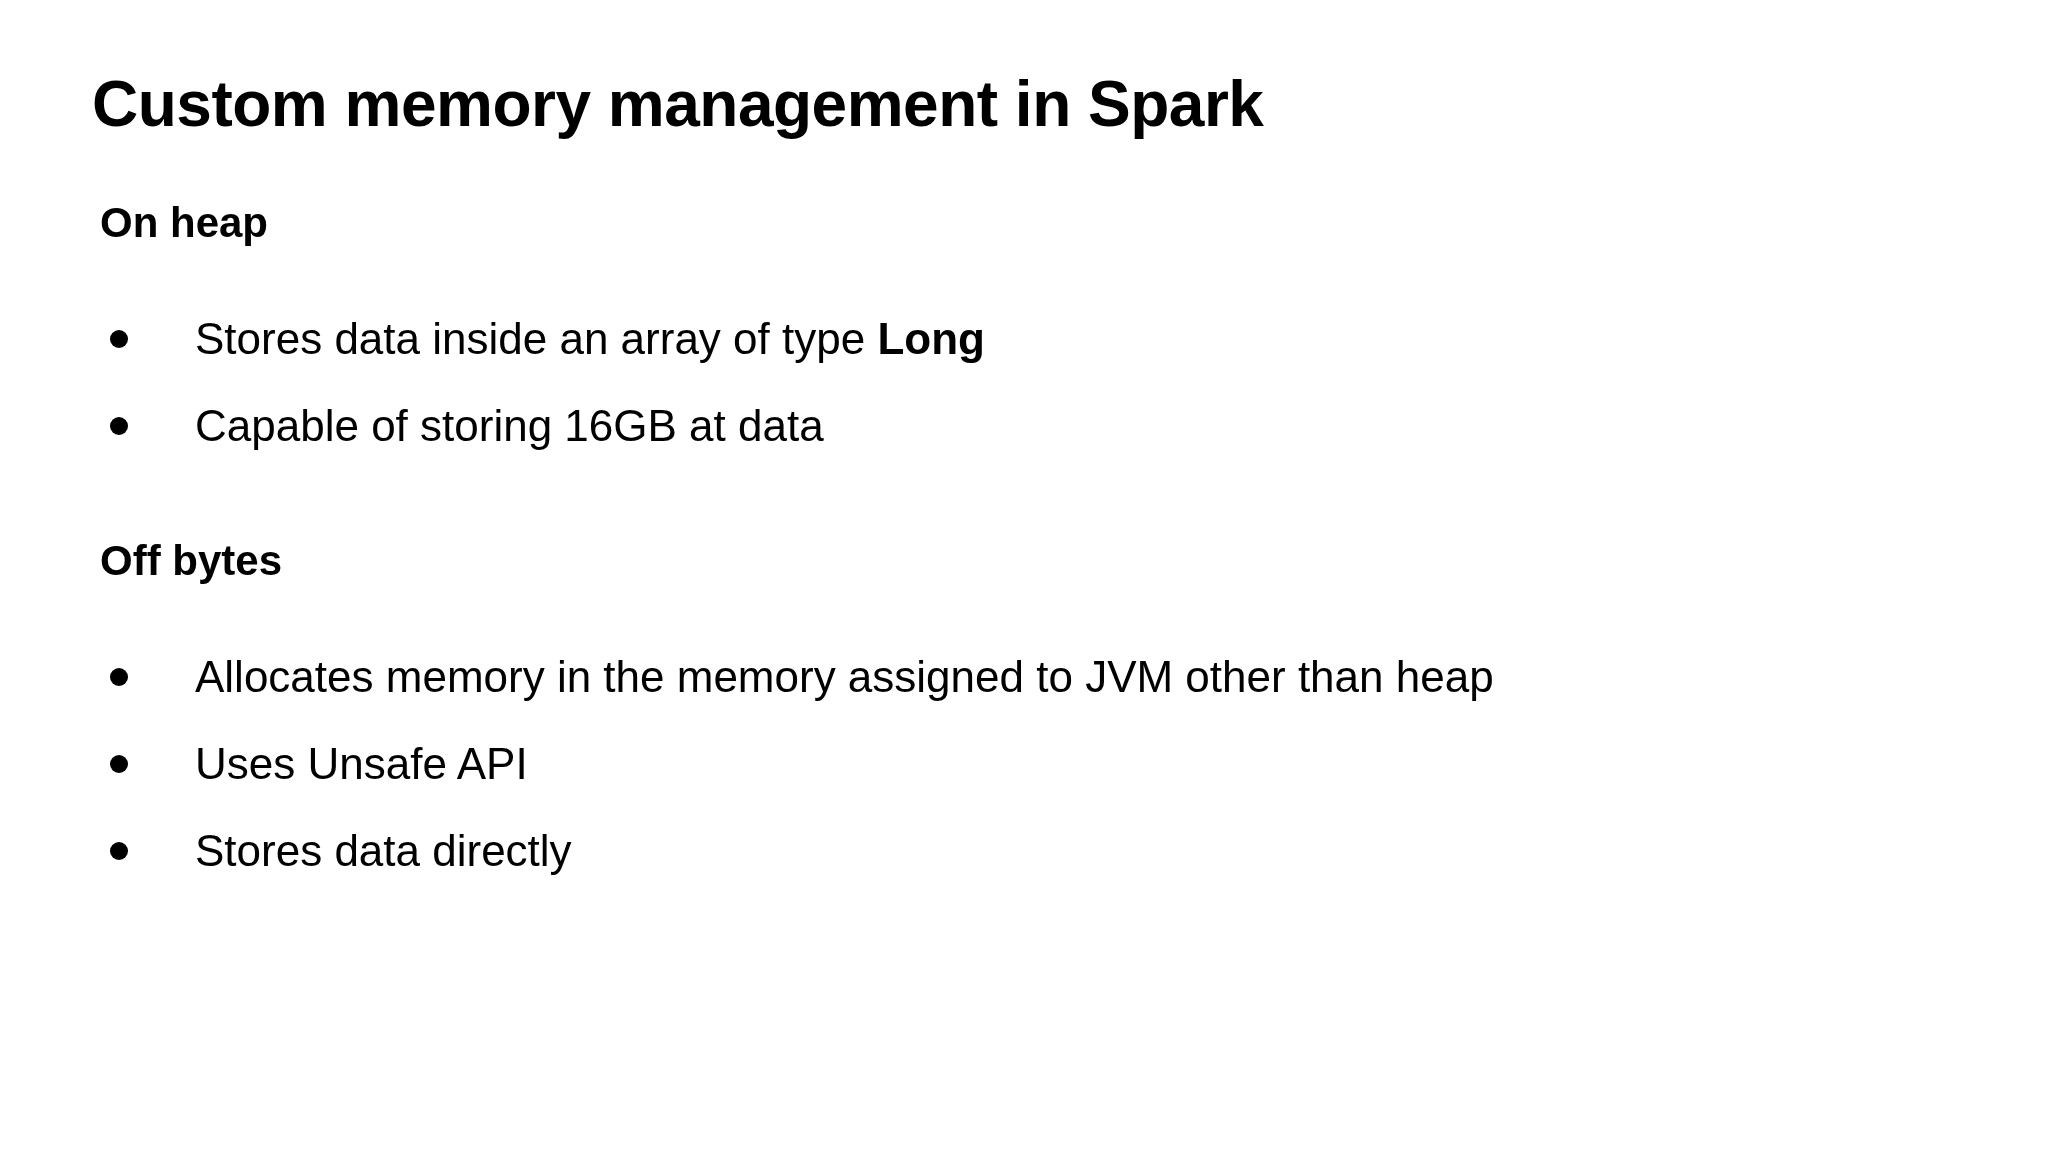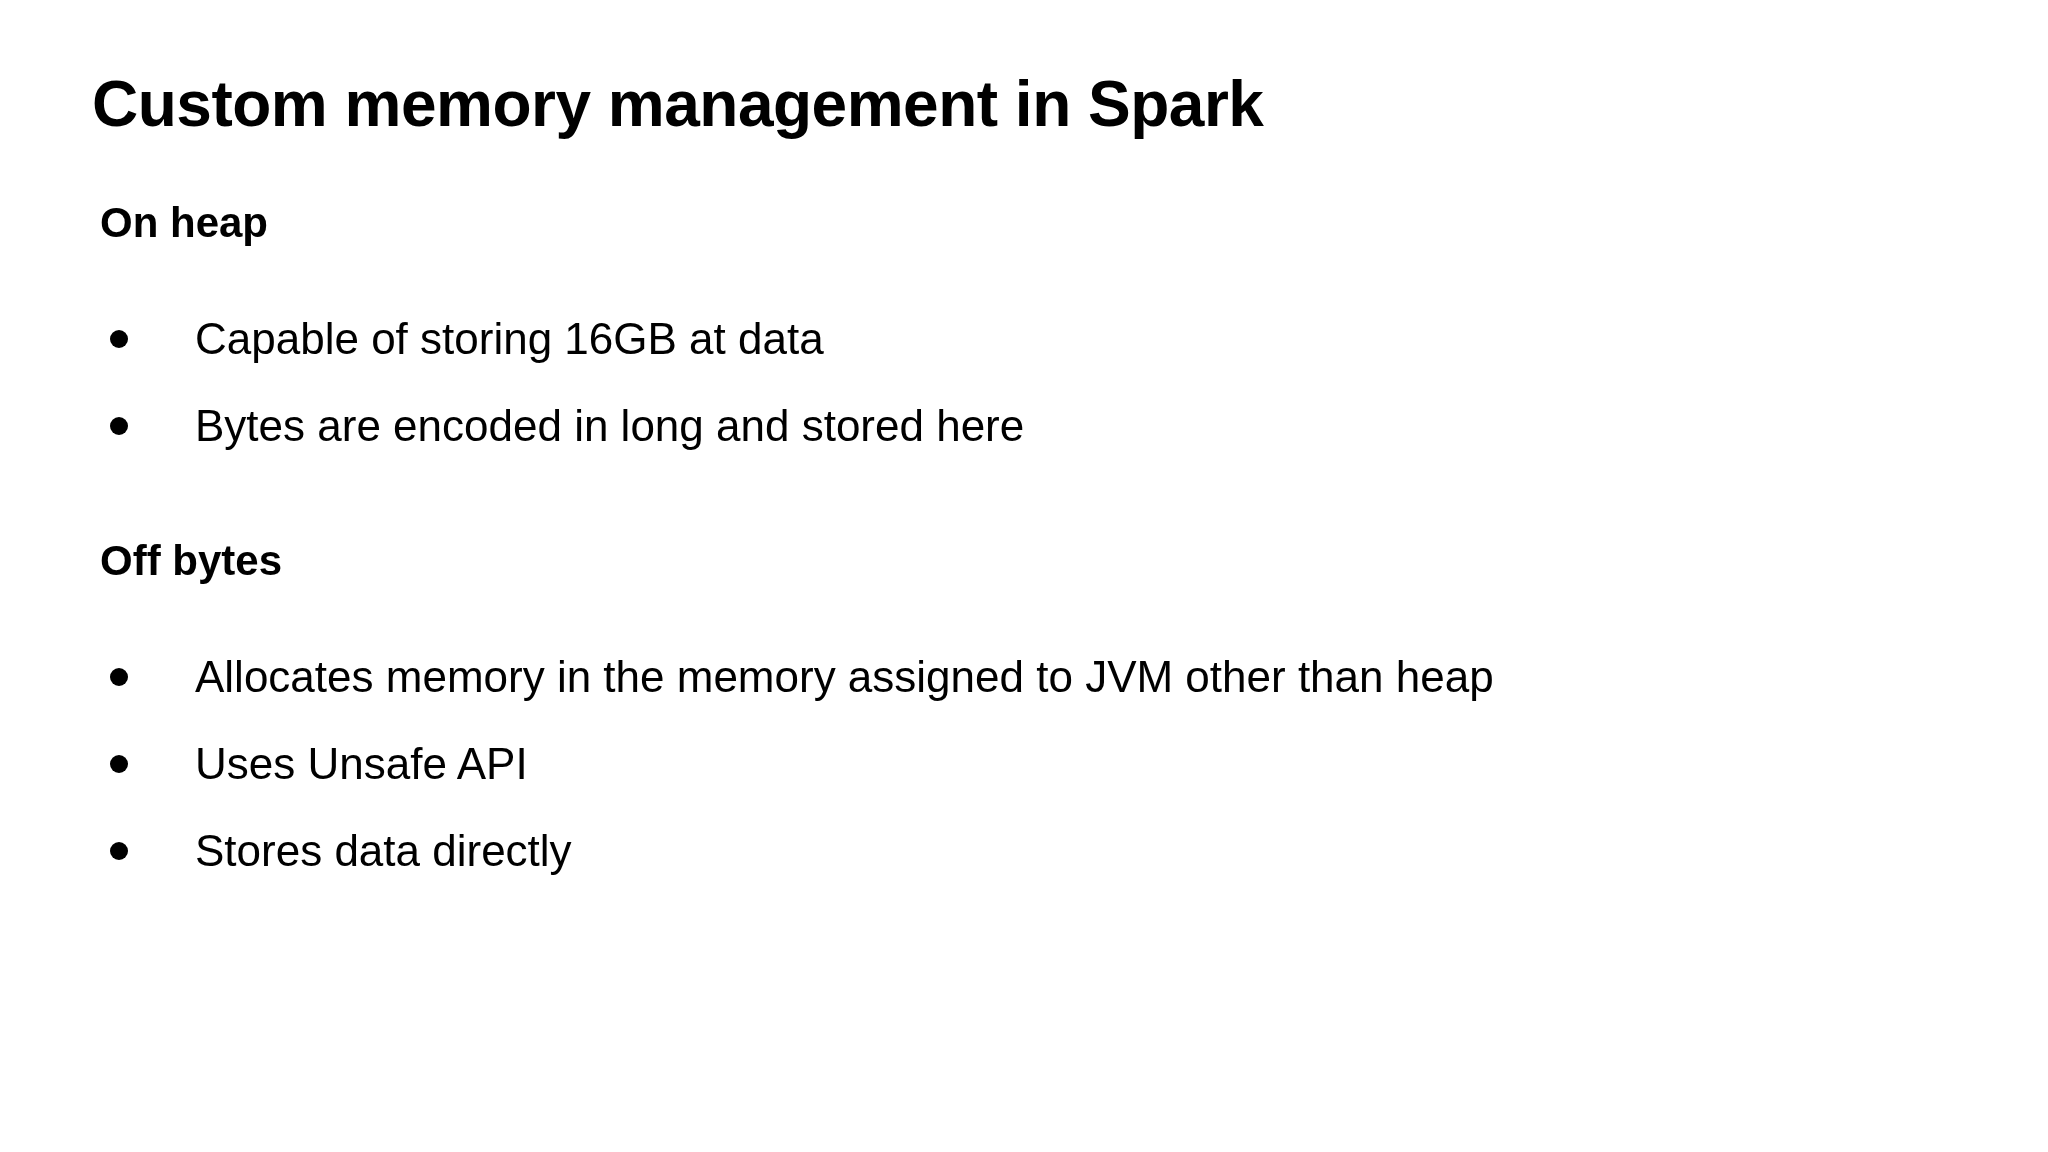--- a/index.html
+++ b/index.html
@@ -81,25 +81,25 @@
 
 <div class="slide">
 
   <h1 class="slide-title">Custom memory management in Spark</h1>
 
   <section class="section sec-onheap">
     <h2 class="section-heading">On heap</h2>
     <ul class="bullet-list">
       <li class="bullet-item">
         <span class="bullet-marker"></span>
-        <span>Capable of storing 16GB at data</span>
+        <span>Stores data inside an array of type </span><span class="bullet-strong">Long</span>
       </li>
       <li class="bullet-item">
         <span class="bullet-marker"></span>
-        <span>Bytes are encoded in long and stored here</span>
+        <span>Capable of storing 16GB at data</span>
       </li>
     </ul>
   </section>
 
   <section class="section sec-offheap">
     <h2 class="section-heading">Off bytes</h2>
     <ul class="bullet-list">
       <li class="bullet-item">
         <span class="bullet-marker"></span>
         <span>Allocates memory in the memory assigned to JVM other than heap</span>

